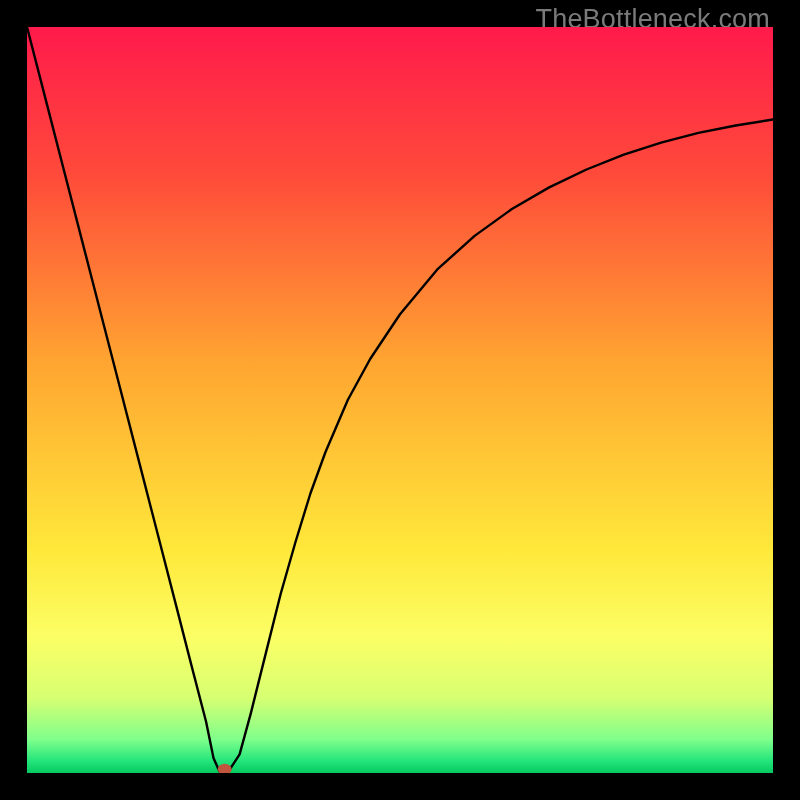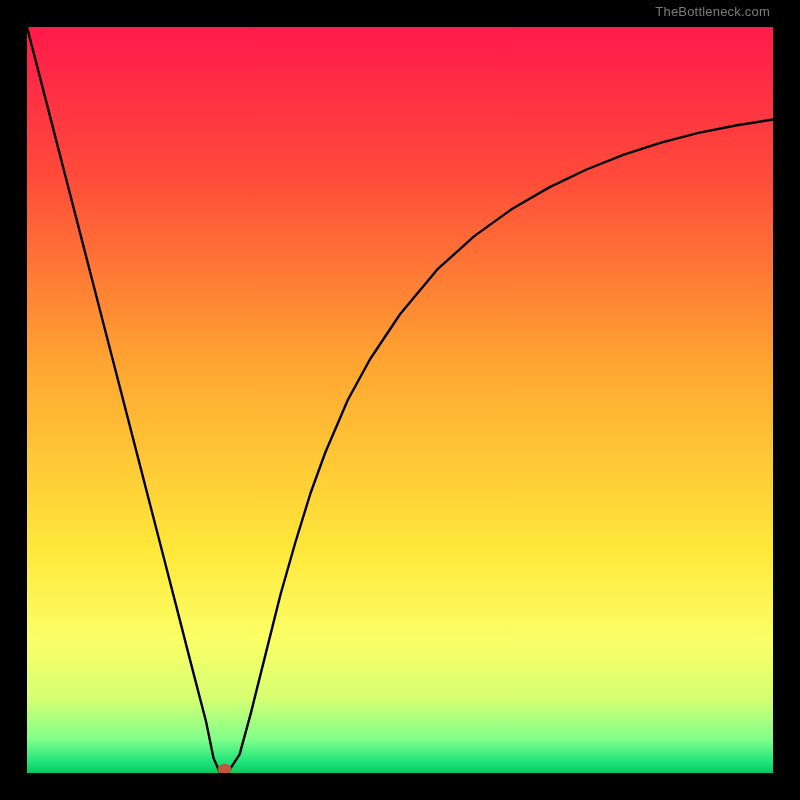--- a/index.html
+++ b/index.html
@@ -24,21 +24,21 @@
     left: 0;
     top: 0;
     width: 746px;
     height: 746px;
   }
   .watermark {
     position: absolute;
     top: 4px;
     right: 30px;
     color: #7a7a7a;
-    font-size: 13px;
+    font-size: 27px;
     font-weight: 400;
     letter-spacing: 0.2px;
   }
   svg { display: block; }
 </style>
 </head>
 <body>
 
 <div class="watermark">TheBottleneck.com</div>
 

